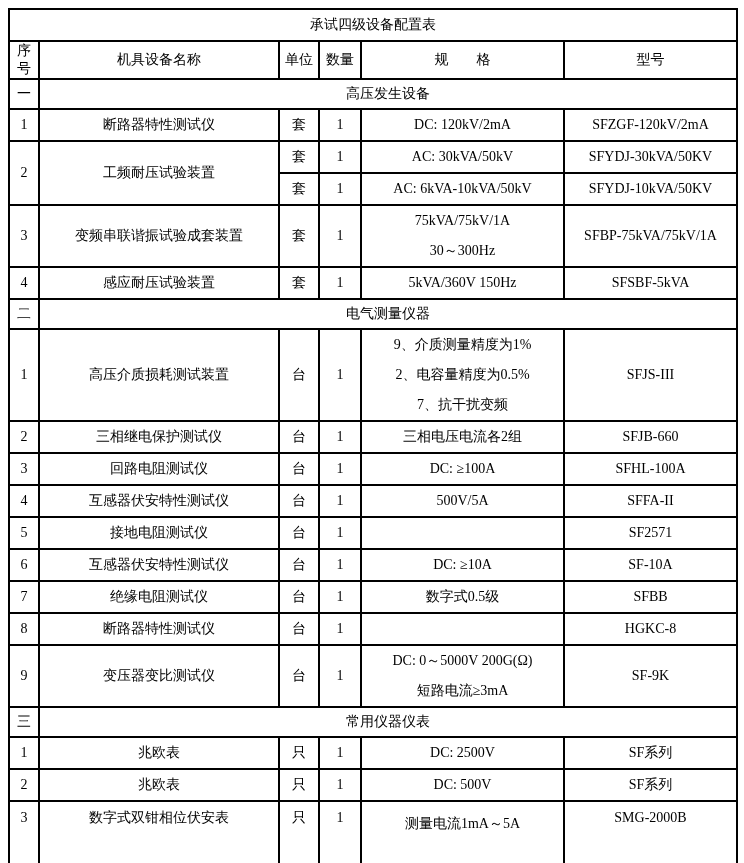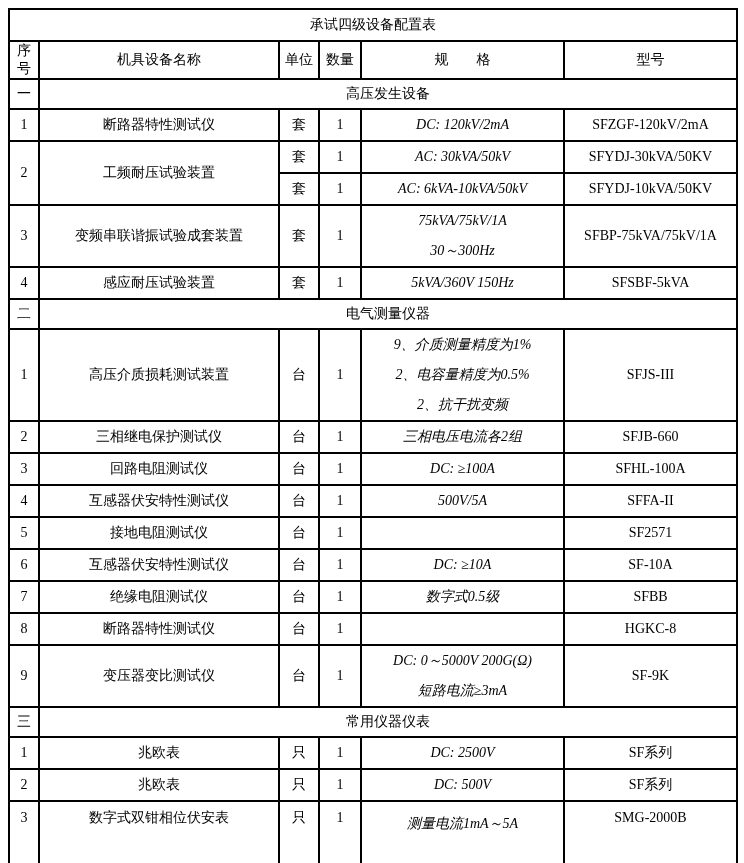--- a/index.html
+++ b/index.html
@@ -41,21 +41,20 @@
   }
   tr.header-row td {
     height: 32px;
   }
   tr.section-row td {
     height: 28px;
   }
   .spec-line {
     line-height: 30px;
     white-space: nowrap;
-    font-style: italic;
   }
   
   tbody tr:last-child td {
     height: 60px;
     vertical-align: top;
     padding-top: 7px;
   }
 </style>
 </head>
 <body>
@@ -140,21 +139,21 @@
           <td colspan="5">电气测量仪器</td>
         </tr>
         <tr>
           <td>1</td>
           <td>高压介质损耗测试装置</td>
           <td>台</td>
           <td>1</td>
           <td>
             <div class="spec-line">9、介质测量精度为1%</div>
             <div class="spec-line">2、电容量精度为0.5%</div>
-            <div class="spec-line">2、抗干扰变频</div>
+            <div class="spec-line">7、抗干扰变频</div>
           </td>
           <td>SFJS-III</td>
         </tr>
         <tr>
           <td>2</td>
           <td>三相继电保护测试仪</td>
           <td>台</td>
           <td>1</td>
           <td>
             <div class="spec-line">三相电压电流各2组</div>

